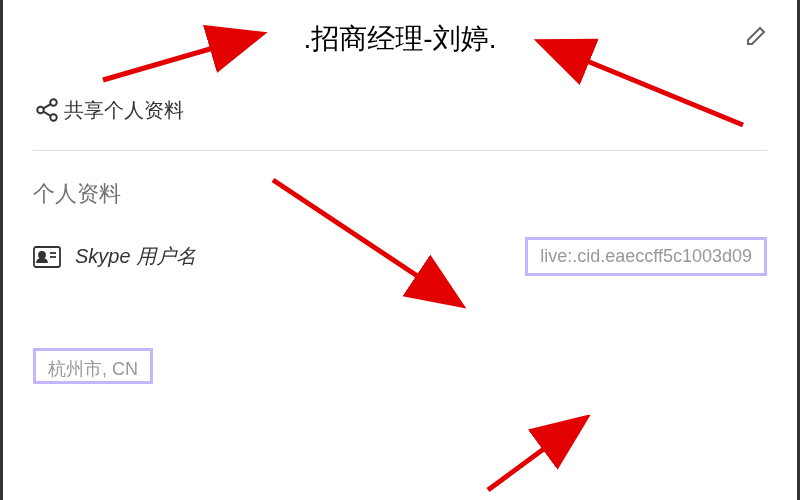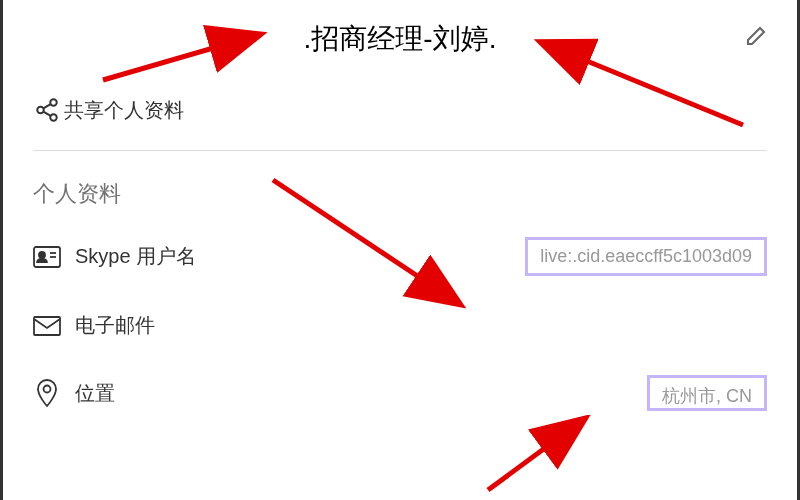--- a/index.html
+++ b/index.html
@@ -70,20 +70,21 @@
     .info-row {
       display: flex;
       align-items: center;
       justify-content: space-between;
       padding: 18px 30px;
     }
     .info-left {
       display: flex;
       align-items: center;
       gap: 14px;
+      font-style: italic;
     }
     .info-icon {
       width: 28px;
       height: 24px;
       display: flex;
       align-items: center;
       justify-content: center;
     }
     .info-label {
       font-size: 20px;
@@ -143,41 +144,23 @@
           <line x1="17" y1="7" x2="23" y2="7"></line>
           <line x1="17" y1="11" x2="23" y2="11"></line>
         </svg>
       </div>
       <div class="info-label">Skype 用户名</div>
     </div>
     <div class="info-value highlight-box">live:.cid.eaeccff5c1003d09</div>
   </div>
 
   <div class="info-row">
-    <div class="info-left">
-      <div class="info-icon">
-        <svg width="28" height="20" viewBox="0 0 28 20" fill="none" stroke="#333" stroke-width="1.8">
-          <rect x="1" y="1" width="26" height="18" rx="1"></rect>
-          <path d="M1 3l13 9 13-9"></path>
-        </svg>
-      </div>
-      <div class="info-label">电子邮件</div>
-    </div>
   </div>
 
   <div class="info-row" style="padding-bottom:5px;">
-    <div class="info-left">
-      <div class="info-icon">
-        <svg width="22" height="28" viewBox="0 0 22 28" fill="none" stroke="#333" stroke-width="1.8">
-          <path d="M11 1c-5 0-9 4-9 9 0 7 9 17 9 17s9-10 9-17c0-5-4-9-9-9z"></path>
-          <circle cx="11" cy="10" r="3.5"></circle>
-        </svg>
-      </div>
-      <div class="info-label">位置</div>
-    </div>
     <div class="info-value highlight-box" style="padding-bottom:0;">杭州市, CN</div>
   </div>
 
   <svg class="arrow" style="left:95px; top:25px;" width="170" height="60">
     <defs>
         <marker id="ah1" markerWidth="12" markerHeight="12" refX="10" refY="5" orient="auto">
           <polygon points="0,0 12,5 0,10" fill="#e30000"></polygon>
         </marker>
       </defs>
     <line x1="5" y1="55" x2="160" y2="10" stroke="#e30000" stroke-width="5" marker-end="url(#ah1)"></line>

